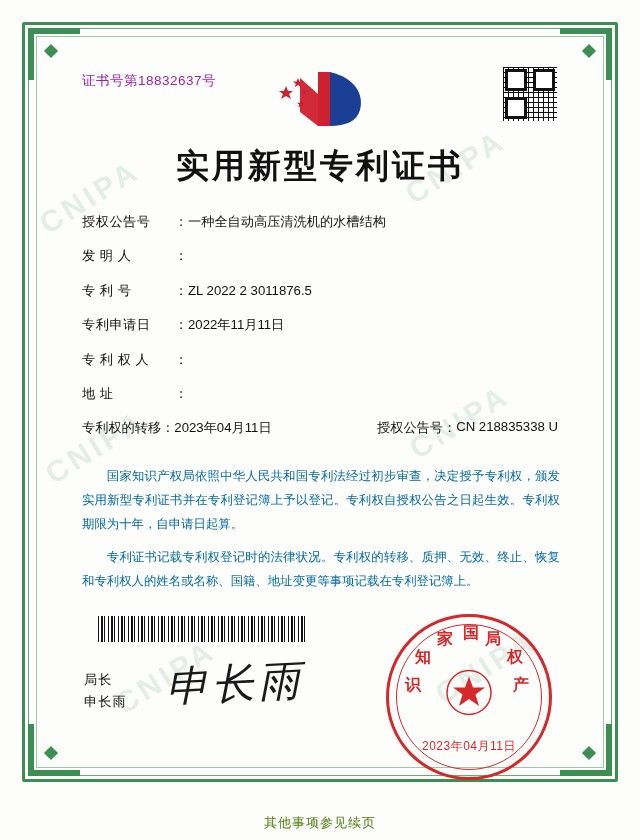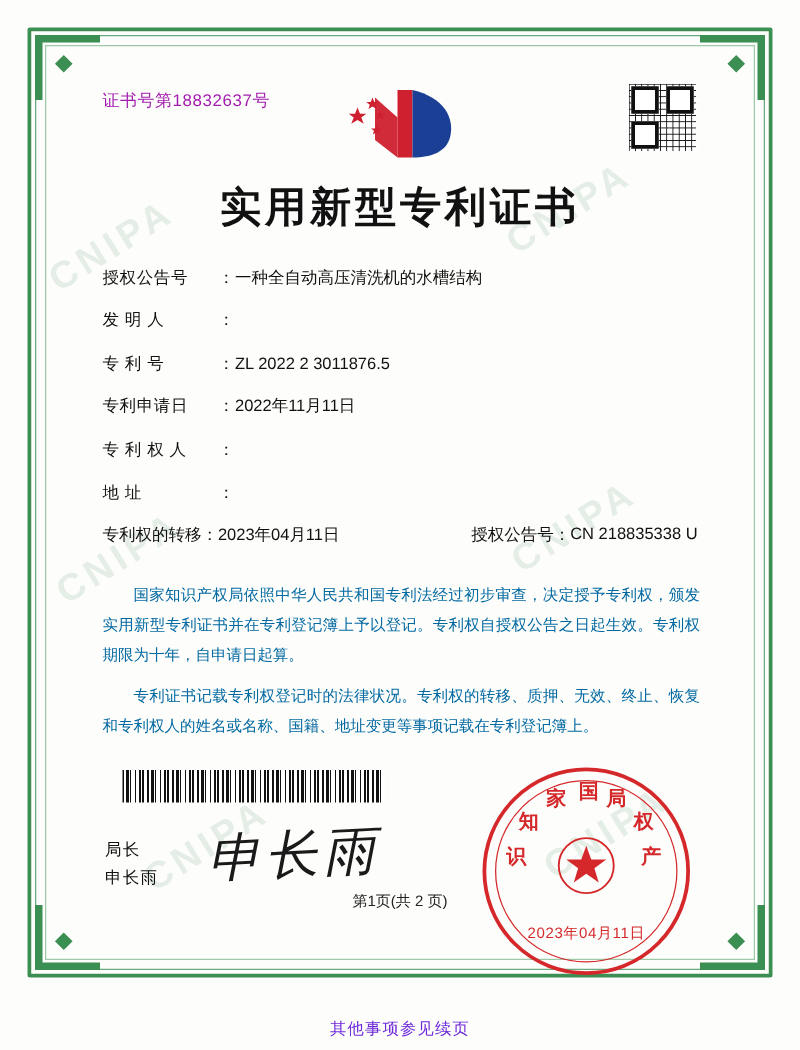--- a/index.html
+++ b/index.html
@@ -297,21 +297,21 @@
     font-size: 12px;
     color: #222;
   }
   .footer-note {
     position: absolute;
     left: 0;
     right: 0;
     bottom: 8px;
     text-align: center;
     font-size: 13px;
-    color: #6d28d9;
+    color: #4d7c0f;
     letter-spacing: 1px;
   }
 </style>
 </head>
 <body>
 
 <div class="page">
 
   <div class="watermark wm1">CNIPA</div>
   <div class="watermark wm2">CNIPA</div>
@@ -430,17 +430,16 @@
       <div class="seal-ch" style="left:74px; top:6px;">国</div>
       <div class="seal-ch" style="left:48px; top:12px;">家</div>
       <div class="seal-ch" style="left:26px; top:30px;">知</div>
       <div class="seal-ch" style="left:16px; top:58px;">识</div>
       <div class="seal-ch" style="right:20px;top:58px;">产</div>
       <div class="seal-ch" style="right:26px;top:30px;">权</div>
       <div class="seal-ch" style="right:48px;top:12px;">局</div>
       <div class="seal-date">2023年04月11日</div>
     </div>
 
-    <div class="page-num">第1页(共 2 页)</div>
   </div>
 
   <div class="footer-note">其他事项参见续页</div>
 </div>
 
 </body></html>

